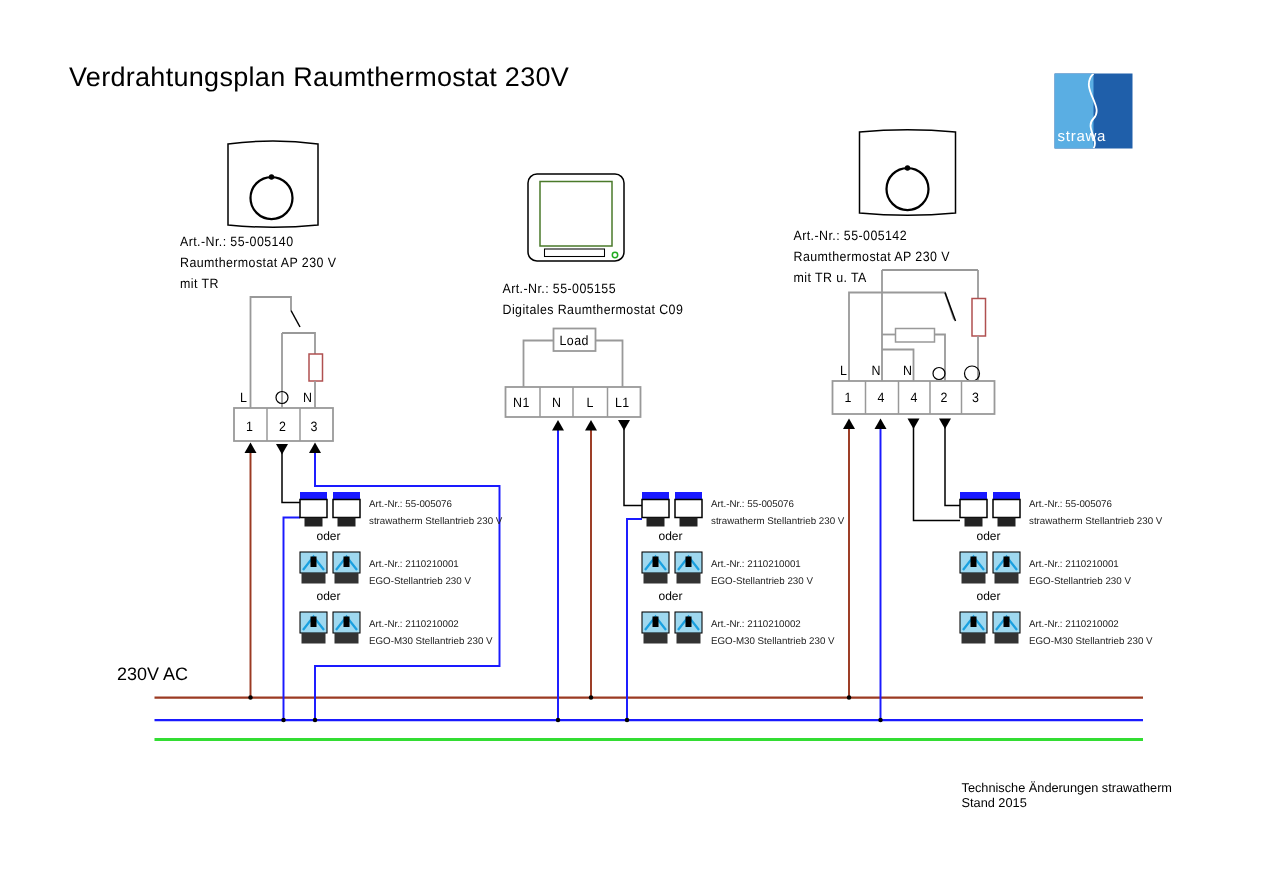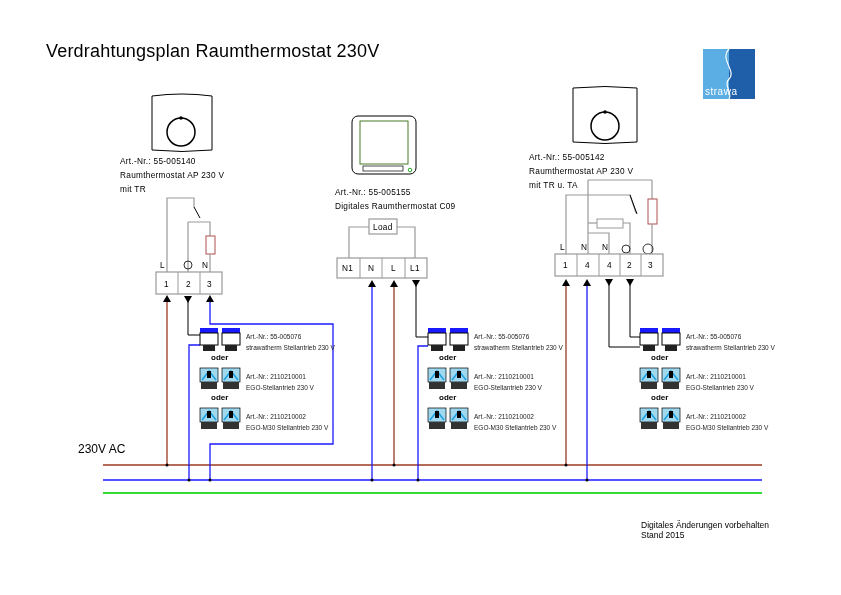--- a/index.html
+++ b/index.html
@@ -1,20 +1,20 @@
 <!DOCTYPE html>
 <html><head>
 <meta charset="utf-8">
 <style>
   html, body { margin:0; padding:0; background:#fff; }
   body { width:841px; height:595px; position:relative; overflow:hidden; font-family:"Liberation Sans", sans-serif; color:#000; }
   #page-title { position:absolute; left:46px; top:41px; font-size:18px; letter-spacing:0.2px; }
   .lbl { position:absolute; font-family:"Liberation Sans", sans-serif; font-size:9px; line-height:14px; letter-spacing:0.3px; transform:scaleX(0.92); transform-origin:left top; }
   .small { position:absolute; font-size:6.5px; line-height:11px; color:#222; white-space:nowrap; }
-  .oder { position:absolute; font-size:8px;font-weight:bold; }
+  .oder { position:absolute; font-size:8px; }
   #footer { position:absolute; left:641px; top:520px; font-size:8.5px; line-height:10px; }
   #ac-label { position:absolute; left:78px; top:442px; font-size:12px; }
   #logo { position:absolute; left:703px; top:49px; width:52px; height:50px; background:#1f5faa; overflow:hidden; }
   #logo .lt { position:absolute; left:0; top:0; width:26px; height:50px; background:#5aaee3; }
   #logo .txt { position:absolute; left:2px; bottom:2px; font-size:10px; color:#fff; letter-spacing:0.5px; }
   svg { position:absolute; left:0; top:0; }
 </style>
 </head>
 <body>
 
@@ -311,15 +311,15 @@
     <div class="oder" style="left: 651px; top: 393px;">oder</div>
     <div class="small" style="left: 686px; top: 411px;">
       <div>Art.-Nr.: 2110210002</div>
       <div>EGO-M30 Stellantrieb 230 V</div>
     </div>
   </div>
 
 <div id="ac-label">230V AC</div>
 
 <div id="footer">
-  <div>Digitales Änderungen vorbehalten</div>
+  <div>Technische Änderungen strawatherm</div>
   <div>Stand 2015</div>
 </div>
 
 </body></html>

